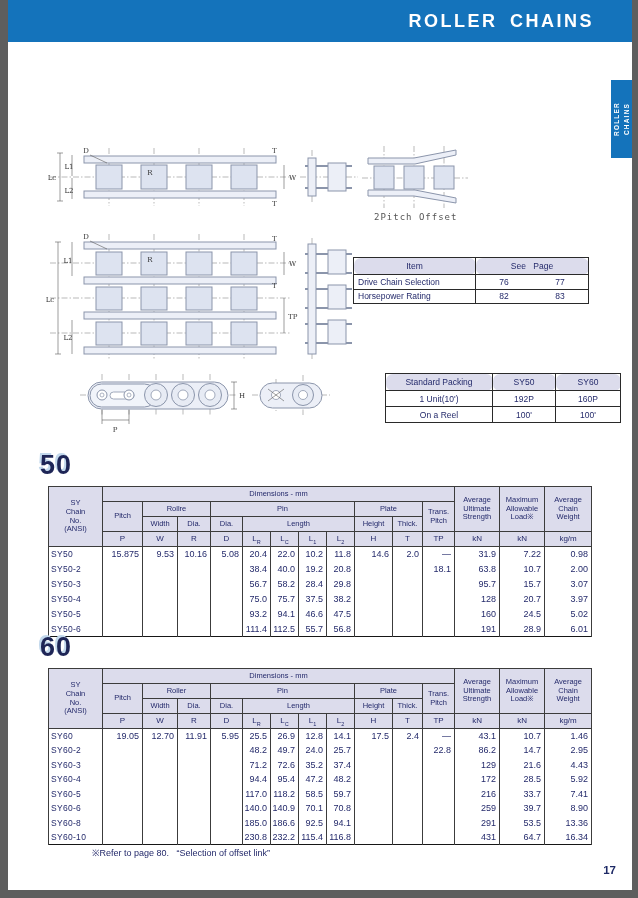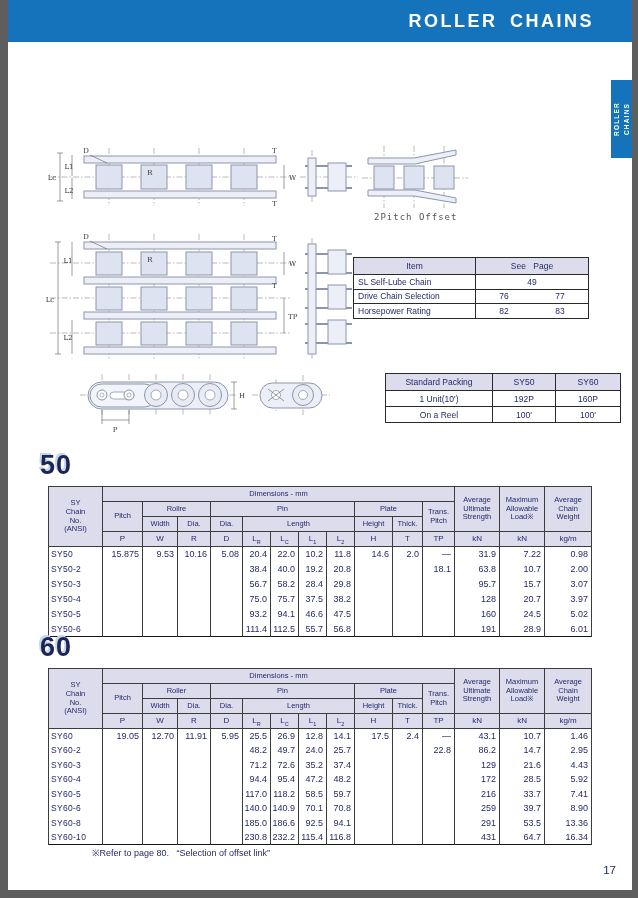--- a/index.html
+++ b/index.html
@@ -32,21 +32,21 @@
   .dl{stroke:#5a5a5a;stroke-width:.6;fill:none;}
   .pin{stroke:#8b95ab;stroke-width:2;}
   .lb{font-family:"DejaVu Serif",serif;font-size:7px;fill:#333;}
   .cap{font-family:"DejaVu Sans Mono",monospace;font-size:9px;fill:#555;letter-spacing:1px;}
 
   
   .small-tbl{position:absolute;border-collapse:collapse;table-layout:fixed;background:#fff;
     color:#242a6b;font-size:8.5px;}
   .small-tbl th,.small-tbl td{border:0.8px solid #2a2a2a;font-weight:normal;padding:0;}
   .small-tbl{border:1.3px solid #222;}
-  .small-tbl thead th{background:#dcdcec;text-align:center;height:16px;}
+  .small-tbl thead th{background:#dcdcec;text-align:center;height:16px;border-radius:7px;}
   .item-tbl{left:345px;top:257px;width:235px;}
   .item-tbl tbody tr{height:14.5px;}
   .item-tbl tbody td:first-child{text-align:left;padding-left:4px;}
   .pages-flex{display:flex;width:100%;}
   .pages-flex span{flex:1;text-align:center;}
   .hdr-seepage{word-spacing:5px;}
   .pack-tbl{left:345px;top:373px;width:235px;margin-left:32px;}
   .pack-tbl tbody tr{height:16px;}
   .pack-tbl tbody td{text-align:center;}
 
@@ -67,21 +67,21 @@
   .dim-tbl thead{border-bottom:1.4px solid #161616;}
   .dim-tbl thead tr{height:15px;}
   .dim-tbl .u{font-size:8px;}
   .dim-tbl .u sub{font-size:5.5px;}
   .t50 tbody tr{height:15px;}
   .t60 tbody tr{height:14.5px;}
   .dim-tbl tbody td{border-top:none;border-bottom:none;font-size:9px;text-align:right;padding-right:3px;}
   .dim-tbl tbody td:first-child{text-align:left;padding-left:2px;padding-right:0;font-size:8.5px;letter-spacing:.3px;}
 
   .footnote{position:absolute;left:84px;top:846px;font-size:9px;color:#242a6b;white-space:pre;}
-  .pagenum{position:absolute;right:16px;top:864px;font-size:11.5px;font-weight:normal;color:#1e2a66;}
+  .pagenum{position:absolute;right:16px;top:864px;font-size:11.5px;font-weight:bold;color:#1e2a66;}
 </style>
 </head>
 <body>
 
 <div class="page">
 
   <div class="topbar">
     <span class="title">ROLLER CHAINS</span>
   </div>
 
@@ -248,28 +248,20 @@
         <col style="width:113px">
       </colgroup>
     <thead>
       <tr>
         <th>Item</th>
         <th class="hdr-seepage">See Page</th>
       </tr>
     </thead>
     <tbody>
         <tr>
-          <td>SL Self-Lube Chain</td>
-          <td>
-            <div class="pages-flex">
-              <span>49</span>
-            </div>
-          </td>
-        </tr>
-        <tr>
           <td>Drive Chain Selection</td>
           <td>
             <div class="pages-flex">
               <span>76</span>
               <span>77</span>
             </div>
           </td>
         </tr>
         <tr>
           <td>Horsepower Rating</td>

